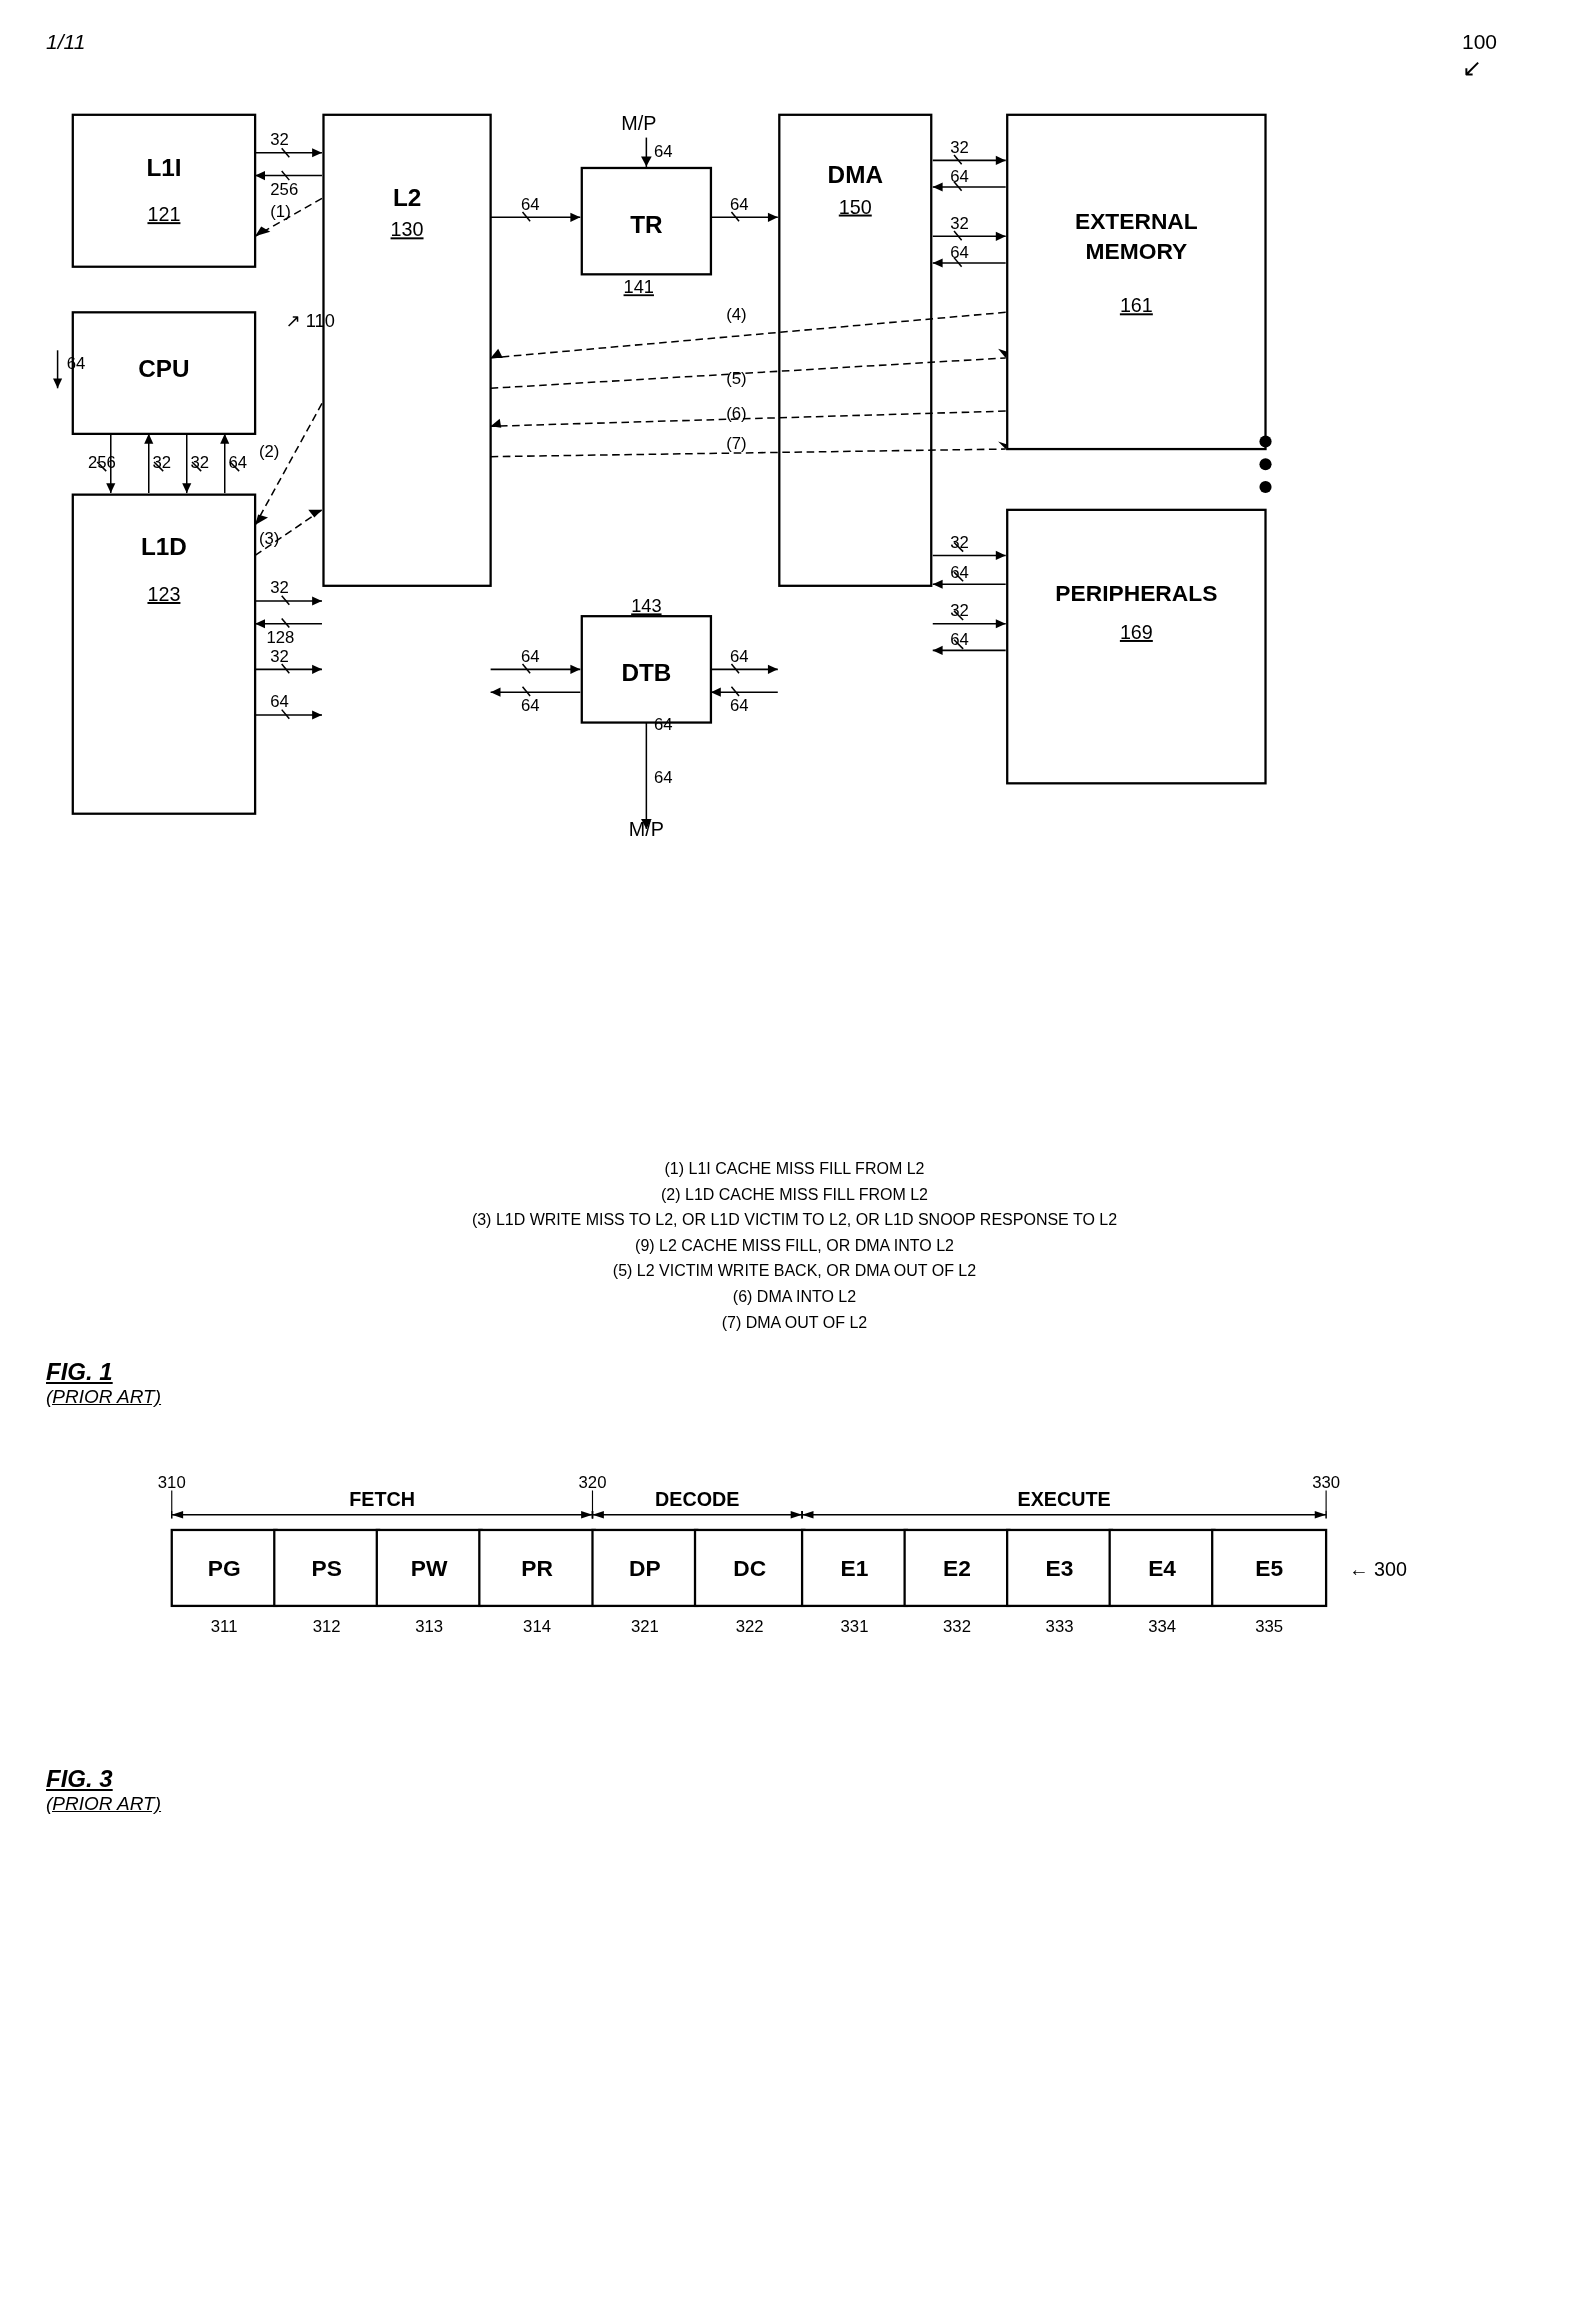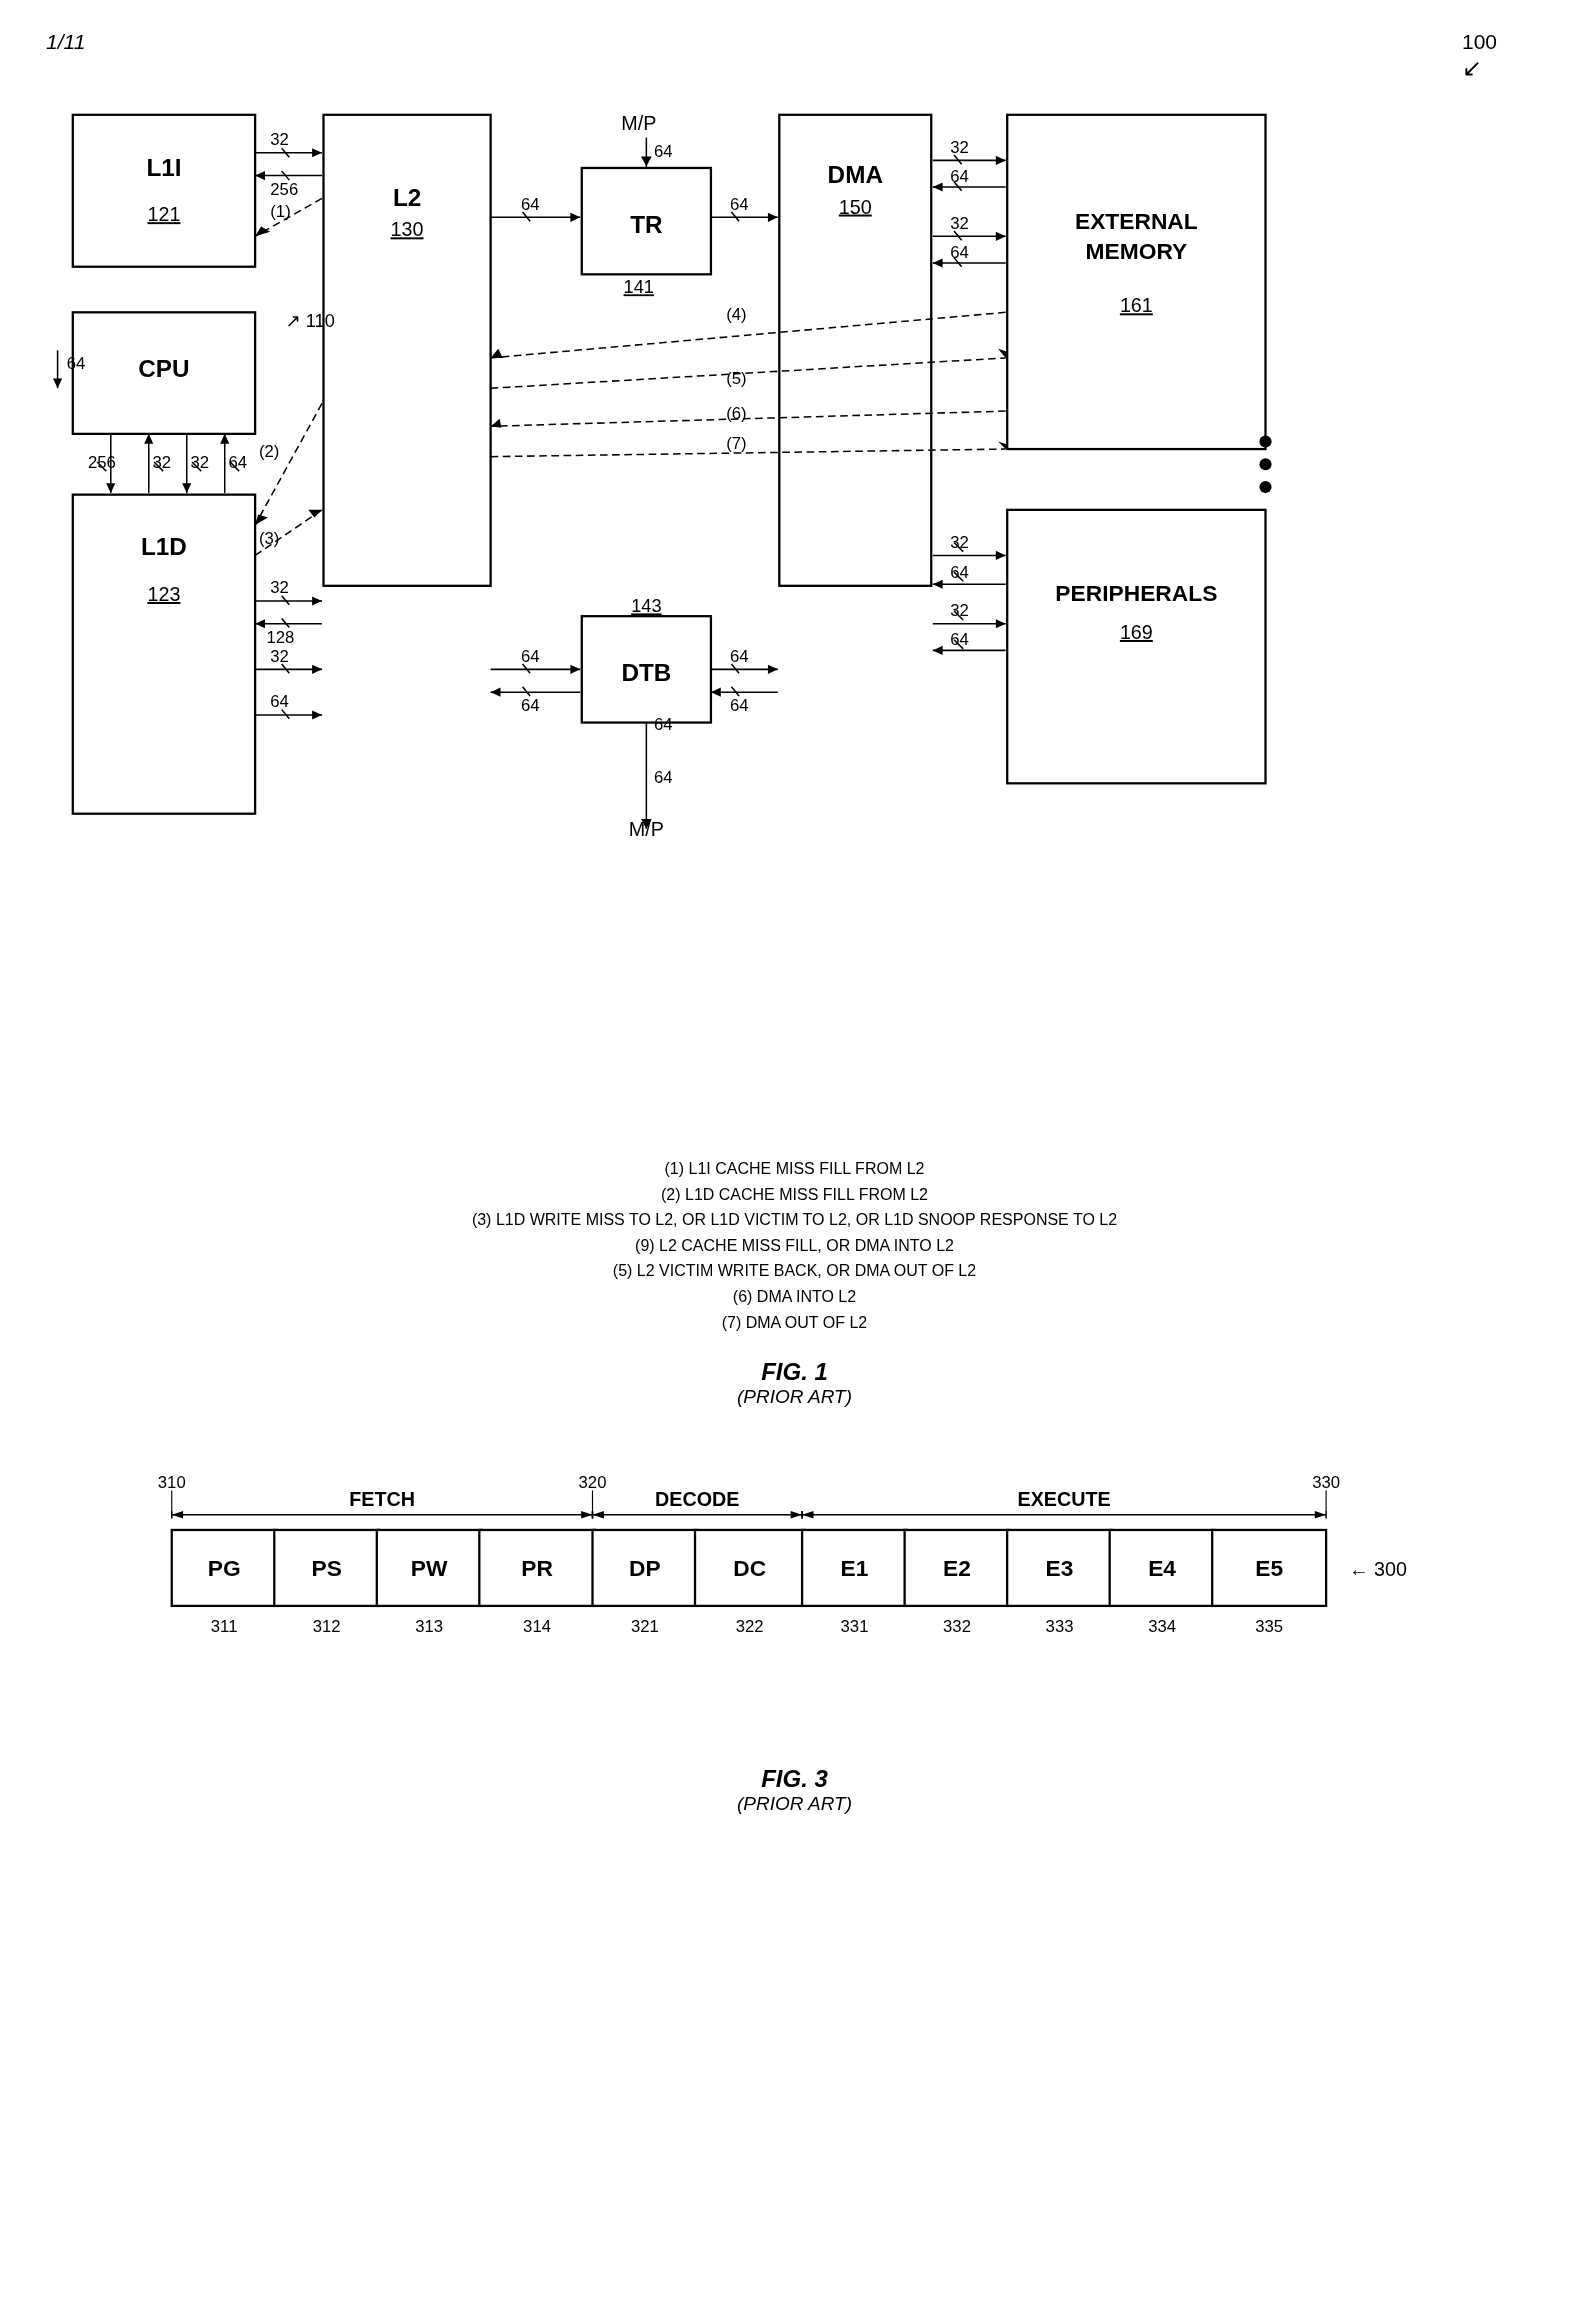--- a/index.html
+++ b/index.html
@@ -45,23 +45,24 @@
     
     .legend {
       margin-top: 23px;
       font-size: 16px;
       line-height: 1.6;
       text-align: center;
     }
 
     
     .fig-caption {
-      text-align: center;
+      text-align: left;
       margin-top: 15px;
       font-size: 21px;
+      text-decoration: underline;
     }
     .fig-caption .fig-title {
       font-style: italic;
       font-size: 24px;
       font-weight: bold;
     }
     .fig-caption .prior-art {
       font-style: italic;
       font-size: 19px;
     }

